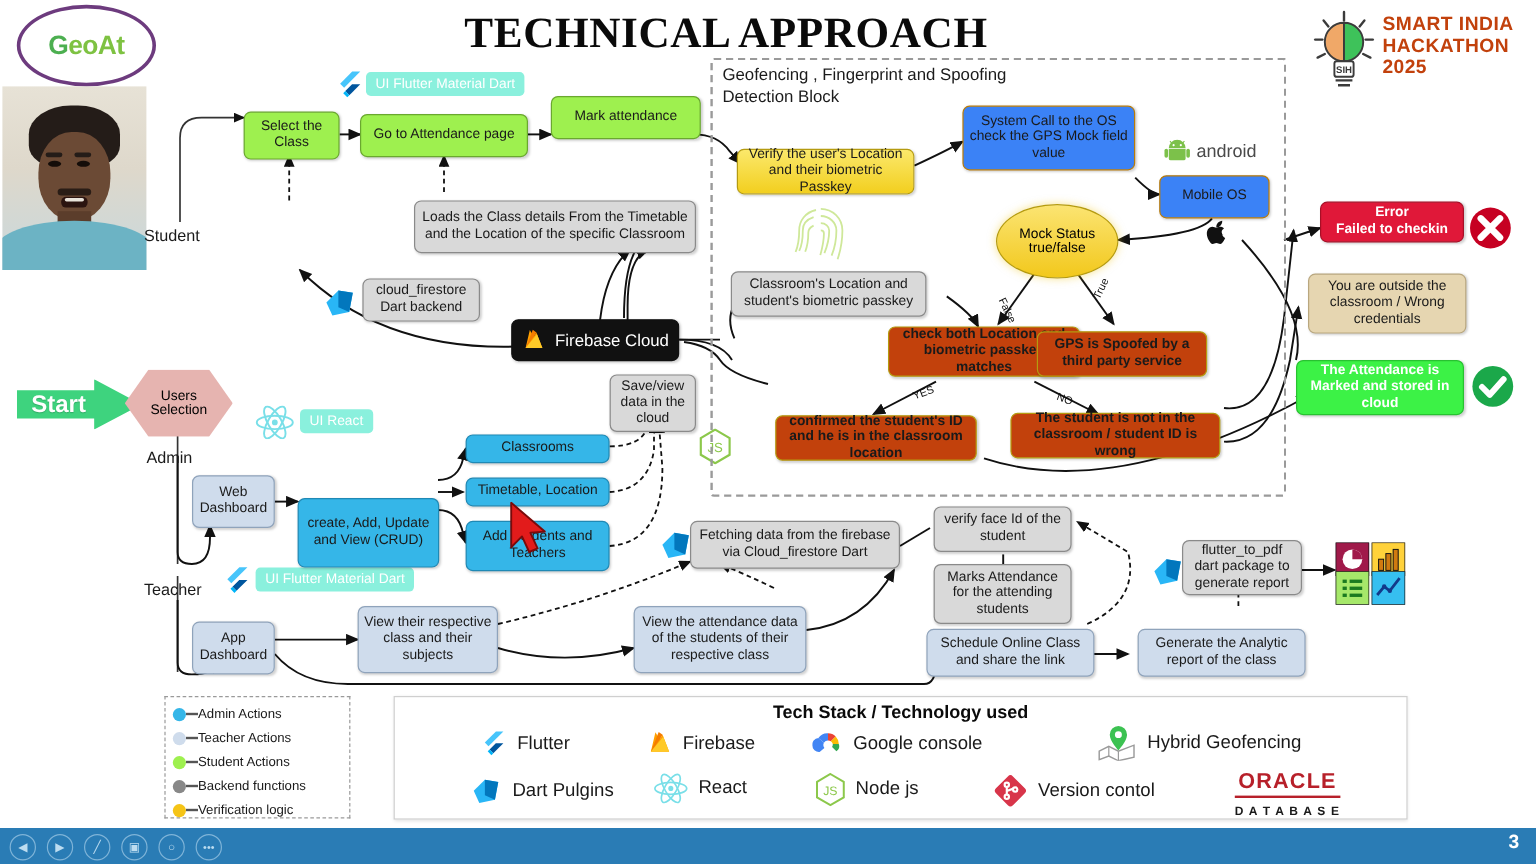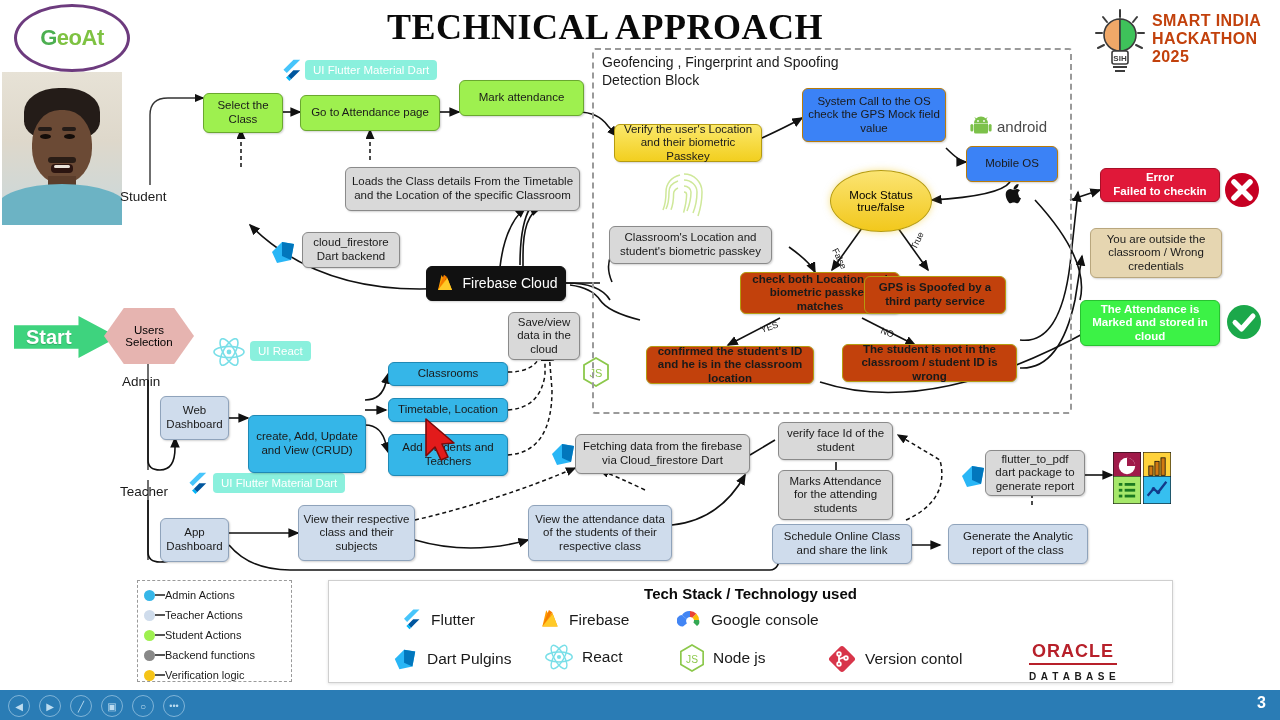--- a/index.html
+++ b/index.html
@@ -526,20 +526,29 @@
         <path d="M13 3a9 9 0 0 1 8 5 5 5 0 0 1-1 10H6a5.5 5.5 0 0 1-1-11 9 9 0 0 1 8-4z" fill="#fff"></path>
         <path d="M13 3a9 9 0 0 1 6.4 2.7l-4 4A4 4 0 0 0 13 9z" fill="#ea4335"></path>
         <path d="M19.4 5.7A9 9 0 0 1 22 12h-5a4 4 0 0 0-1.6-2.3z" fill="#fbbc05"></path>
         <path d="M22 12a5 5 0 0 1-2 6l-3.6-3.6A4 4 0 0 0 17 12z" fill="#34a853"></path>
         <path d="M5 7a9 9 0 0 1 8-4v6a4 4 0 0 0-3.4 1.9z" fill="#4285f4"></path>
         <path d="M5 7 9.6 11a4 4 0 0 0 .4 4.3L6 18.6A5.5 5.5 0 0 1 5 7z" fill="#4285f4"></path>
         </svg>
       <span>Google console</span>
       </div>
 
+    <div class="techitem" style="left:585px;top:23px;">
+      <svg width="34" height="30" viewBox="0 0 34 30">
+        <path d="M2 22 10 18 18 22 31 17 31 27 18 30 10 26 2 29z" fill="#fff" stroke="#9a9a9a" stroke-width="1.2"></path>
+        <path d="M10 18 10 26 M18 22 18 30" stroke="#9a9a9a" stroke-width="1"></path>
+        <path d="M18 1a7.2 7.2 0 0 0-7.2 7.2c0 5.4 7.2 13 7.2 13s7.2-7.6 7.2-13A7.2 7.2 0 0 0 18 1z" fill="#3cc252"></path>
+        <circle cx="18" cy="8.2" r="2.9" fill="#fff"></circle>
+        </svg>
+      <span>Hybrid Geofencing</span>
+      </div>
 
     <div class="techitem" style="left:62px;top:65px;">
       <svg width="28" height="26" viewBox="0 0 30 28">
         <path d="M4 14 14 4l12 2-3 16-14 3z" fill="#29b6f6"></path>
         <path d="M14 4 26 6l-3 16-9-4z" fill="#0277bd"></path>
         </svg>
       <span>Dart Pulgins</span>
       </div>
 
     <div class="techitem" style="left:215px;top:63px;">

